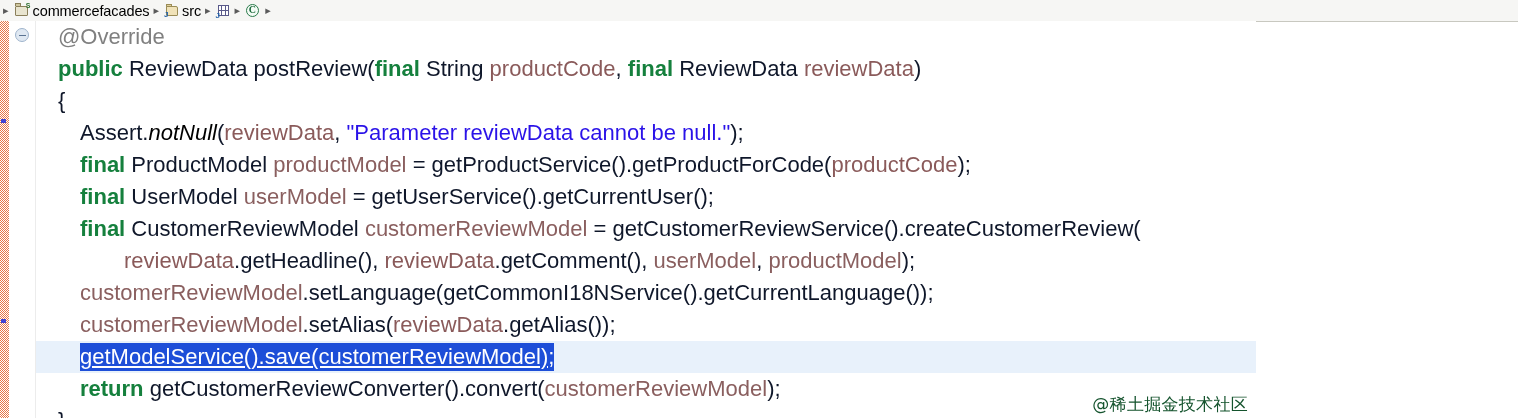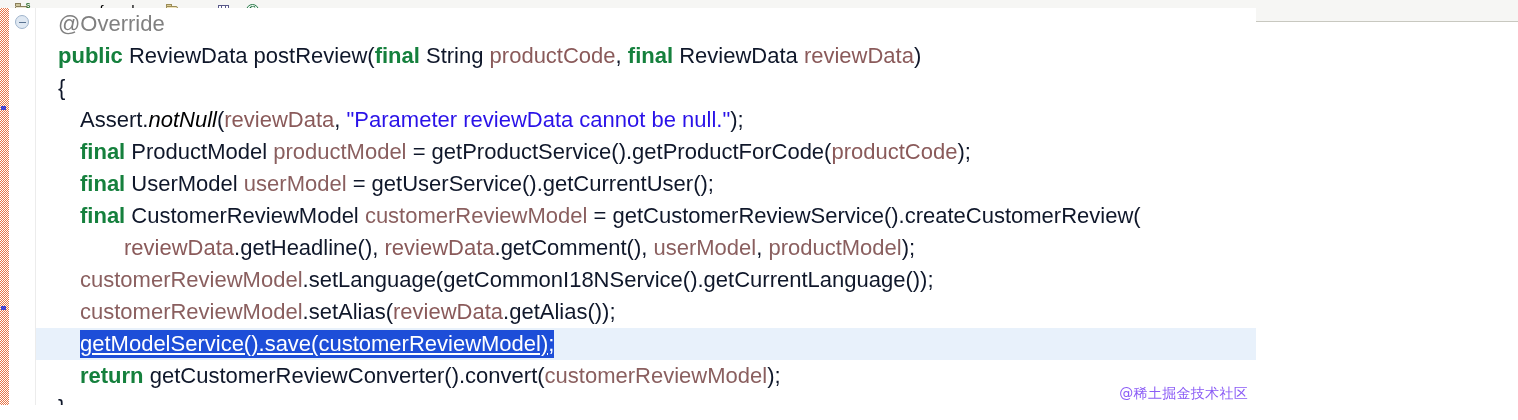--- a/index.html
+++ b/index.html
@@ -107,21 +107,21 @@
     box-shadow: inset -1px -1px 0 #2a6b36;
   }
   .ic-method .mtri {
     position: absolute; left: 8px; top: 7px; width: 0; height: 0;
     border-left: 3px solid transparent;
     border-bottom: 3px solid #2f6f3f;
   }
 
   
   #editor {
-    position: absolute; left: 0; top: 8px;
+    position: absolute; left: 0; top: 21px;
     width: 1256px; height: 397px;
     background: #ffffff;
     overflow: hidden;
   }
 
   
   #annotation-ruler {
     position: absolute; left: 0; top: 0; width: 9px; height: 397px;
     background-color: #ffffff;
     background-image:
@@ -190,22 +190,22 @@
   .sel {
     background: #1d4ed8;
     color: #ffffff;
     padding: 1px 0 2px 0;
     text-decoration: underline;
   }
 
   
   #watermark {
     position: absolute; right: 8px; bottom: 2px;
-    font-size: 14px;
-    color: #8b5cf6;
+    font-size: 17px;
+    color: #14532d;
     font-family: "DejaVu Sans", sans-serif;
     letter-spacing: 0.3px;
   }
 </style>
 </head>
 <body>
 
 <div id="breadcrumb-bar">
   <span class="bc-sep">▸</span>
 

